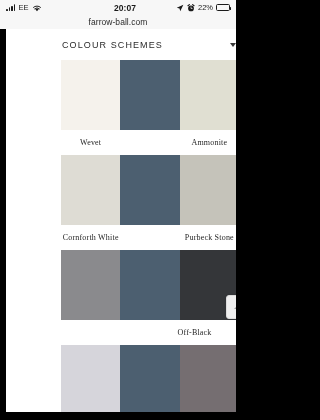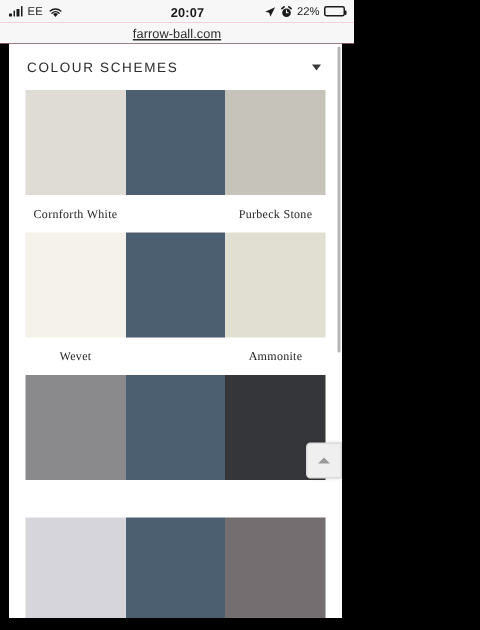--- a/index.html
+++ b/index.html
@@ -11,21 +11,21 @@
     width: 236px;
     height: 420px;
     overflow: hidden;
     font-family: "Liberation Sans", sans-serif;
     -webkit-font-smoothing: antialiased;
   }
   .phone {
     position: relative;
     width: 236px;
     height: 420px;
-    background: #ec4899;
+    background: #0ea5e9;
     overflow: hidden;
   }
 
   
   .statusbar {
     position: relative;
     height: 15px;
     background: #f7f7f7;
     display: flex;
     align-items: center;
@@ -84,38 +84,38 @@
   
   .urlbar {
     height: 14px;
     background: #f7f7f7;
     display: flex;
     align-items: center;
     justify-content: center;
     font-size: 8.5px;
     color: #2b2b2b;
     letter-spacing: .05px;
-    text-decoration: underline;
   }
 
   
   .viewport {
     position: relative;
     height: 391px;
     background: #000;
     overflow: hidden;
   }
   .page {
     position: absolute;
     left: 6px;
     top: 0;
-    width: 222px;
+    width: 200px;
     bottom: 8px;
     background: #ffffff;
     overflow: hidden;
+    padding-left: 44px;
   }
 
   .section-header {
     display: flex;
     align-items: center;
     justify-content: space-between;
     padding: 11px 12px 10px 12px;
   }
   .section-title {
     font-family: "Liberation Sans", sans-serif;
@@ -242,52 +242,53 @@
 
       <div class="section-header">
         <span class="section-title">COLOUR SCHEMES</span>
         <span class="chevron-down"></span>
       </div>
 
       <div class="schemes">
 
         <div class="scheme-row">
           <div class="swatches">
+            <div class="sw" style="background:#f5f2ec"></div>
+            <div class="sw" style="background:#4c5f70"></div>
+            <div class="sw" style="background:#e0dfd2"></div>
+          </div>
+          <div class="labels">
+            <div class="lb">Wevet</div>
+            <div class="lb"></div>
+            <div class="lb">Ammonite</div>
+          </div>
+        </div>
+
+        <div class="scheme-row">
+          <div class="swatches">
             <div class="sw" style="background:#dedcd4"></div>
             <div class="sw" style="background:#4c5f70"></div>
             <div class="sw" style="background:#c5c3ba"></div>
           </div>
           <div class="labels">
             <div class="lb">Cornforth White</div>
             <div class="lb"></div>
             <div class="lb">Purbeck Stone</div>
-          </div>
-        </div>
-
-        <div class="scheme-row">
-          <div class="swatches">
-            <div class="sw" style="background:#f5f2ec"></div>
-            <div class="sw" style="background:#4c5f70"></div>
-            <div class="sw" style="background:#e0dfd2"></div>
-          </div>
-          <div class="labels">
-            <div class="lb">Wevet</div>
-            <div class="lb"></div>
-            <div class="lb">Ammonite</div>
           </div>
         </div>
 
         <div class="scheme-row">
           <div class="swatches">
             <div class="sw" style="background:#8a8a8d"></div>
             <div class="sw" style="background:#4c5f70"></div>
             <div class="sw" style="background:#343639"></div>
           </div>
           <div class="labels">
             <div class="lb"></div>
+            <div class="lb">Off-Black</div>
           </div>
         </div>
 
         <div class="scheme-row">
           <div class="swatches">
             <div class="sw" style="background:#d6d5db"></div>
             <div class="sw" style="background:#4c5f70"></div>
             <div class="sw" style="background:#756e71"></div>
           </div>
 

